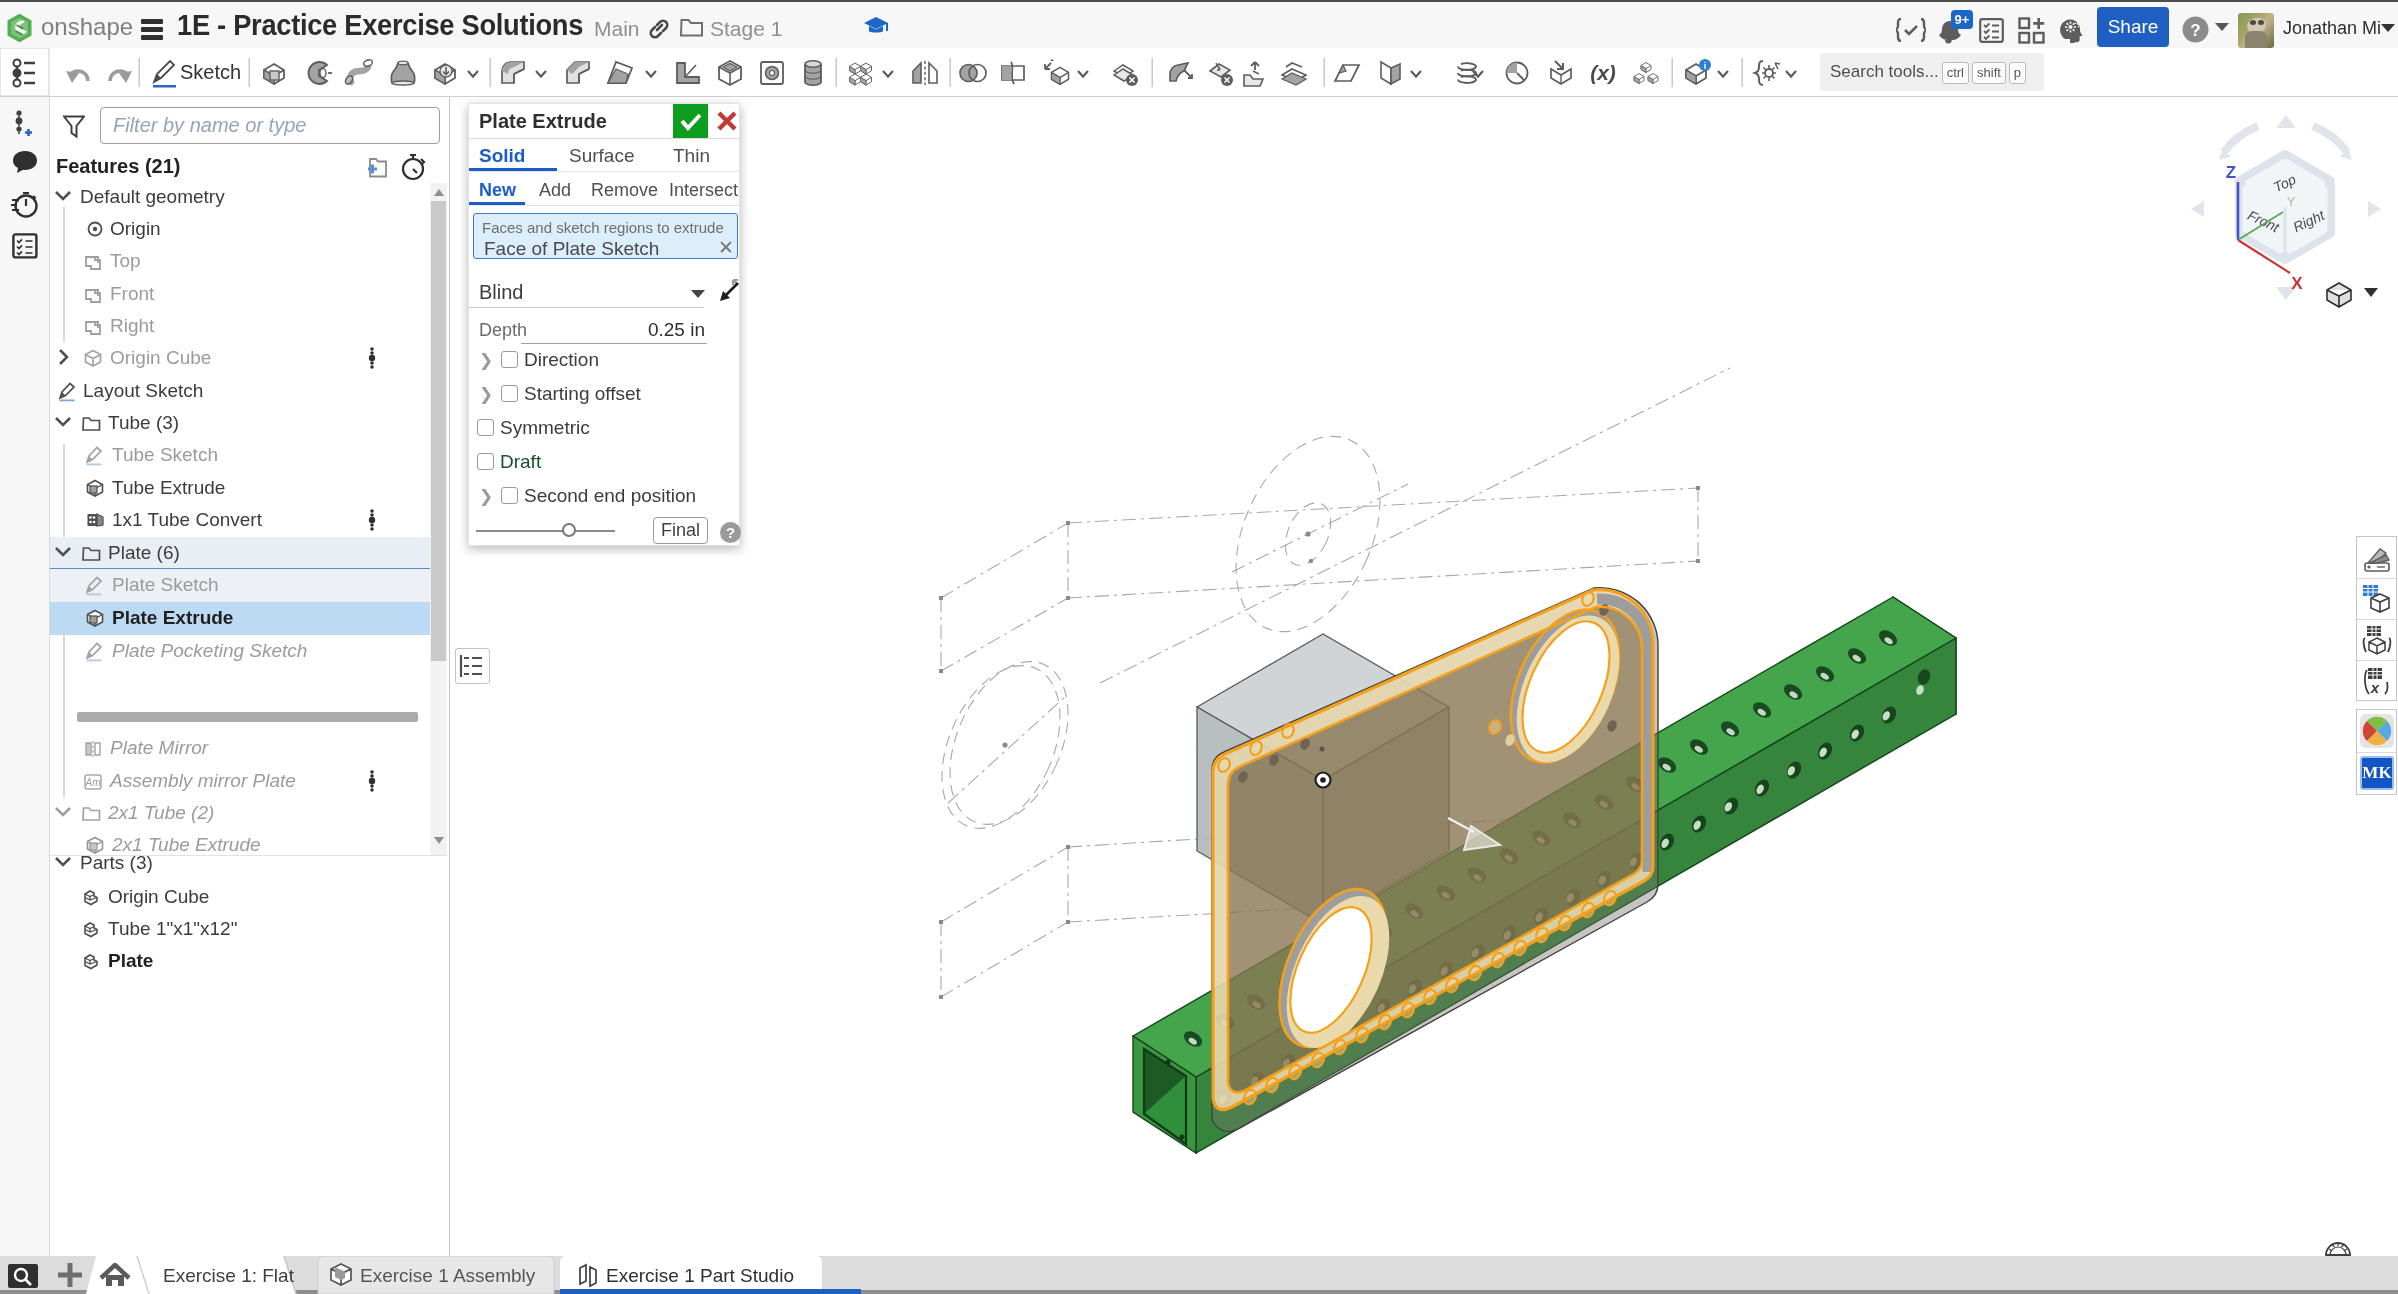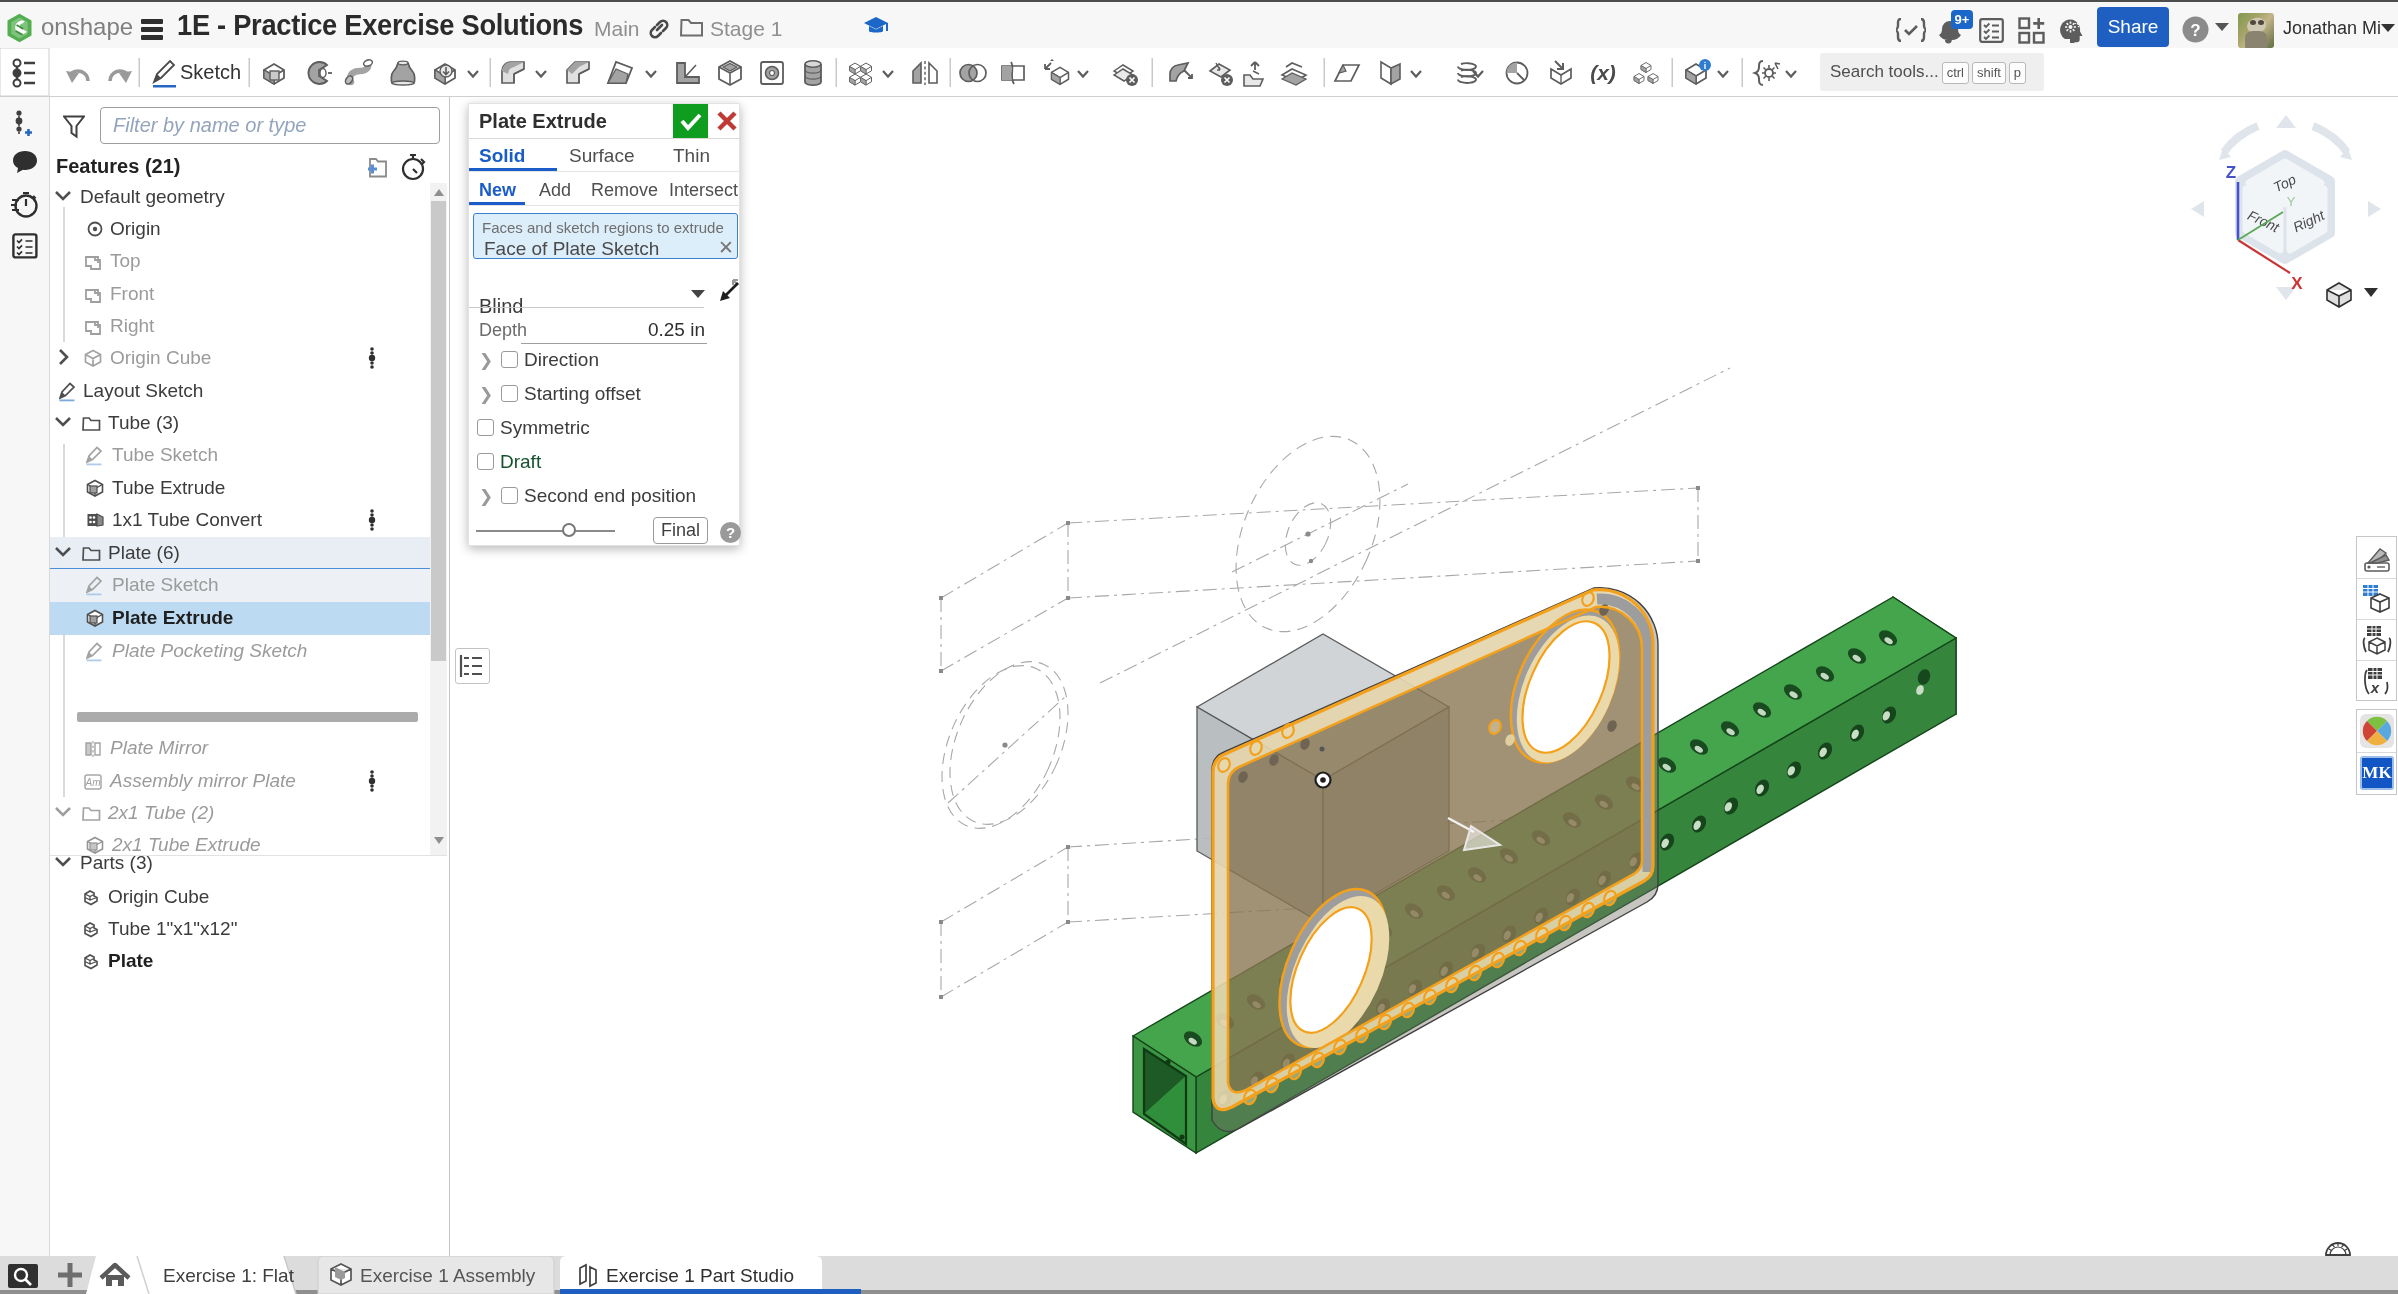--- a/index.html
+++ b/index.html
@@ -920,21 +920,21 @@
   <div class="abs" style="left:70px;top:76px;font-size:18px;color:#4f4f4f;">Add</div>
   <div class="abs" style="left:122px;top:76px;font-size:18px;color:#4f4f4f;">Remove</div>
   <div class="abs" style="left:200px;top:76px;font-size:18px;color:#4f4f4f;">Intersect</div>
   <div class="abs" style="left:0;top:98px;width:56px;height:3px;background:#1a5dc8"></div>
   <div class="abs" style="left:0;top:101px;width:272px;border-top:1px solid #e3e3e3"></div>
   <div class="abs" style="left:4px;top:109px;width:265px;height:46px;background:#ddeefb;border:1.5px solid #3a7fd0;border-radius:3px;">
     <div class="abs" style="left:8px;top:5px;font-size:15px;color:#6e6e6e;">Faces and sketch regions to extrude</div>
     <div class="abs" style="left:10px;top:24px;font-size:19px;color:#4a4a4a;">Face of Plate Sketch</div>
     <div class="abs" style="left:244px;top:22px;font-size:19px;color:#777;">✕</div>
   </div>
-  <div class="abs" style="left:10px;top:191px;font-size:20px;color:#3c3c3c;">Blind</div>
+  <div class="abs" style="left:10px;top:177px;font-size:20px;color:#3c3c3c;">Blind</div>
   <div class="abs" style="left:222px;top:186px;width:0;height:0;border-left:7px solid transparent;border-right:7px solid transparent;border-top:8px solid #444;"></div>
   <svg class="abs" style="left:247px;top:173px" width="28" height="28" viewBox="0 0 28 28">
     <path d="M17,3 l5,5 m-5,-5 v5 m0,-5 h5" stroke="#9a9a9a" stroke-width="2" fill="none"></path>
     <path d="M22,6 L6,22" stroke="#1f1f1f" stroke-width="2.6"></path>
     <path d="M4,24 l10,-3 l-7,-7 Z" fill="#1f1f1f"></path>
   </svg>
   <div class="abs" style="left:0;top:203px;width:235px;border-top:1px solid #c9c9c9"></div>
   <div class="abs" style="left:10px;top:216px;font-size:18px;color:#6b6b6b;">Depth</div>
   <div class="abs" style="left:0px;top:215px;width:236px;text-align:right;font-size:19px;color:#2f2f2f;">0.25 in</div>
   <div class="abs" style="left:52px;top:239px;width:186px;border-top:1.5px solid #9f9f9f"></div>

